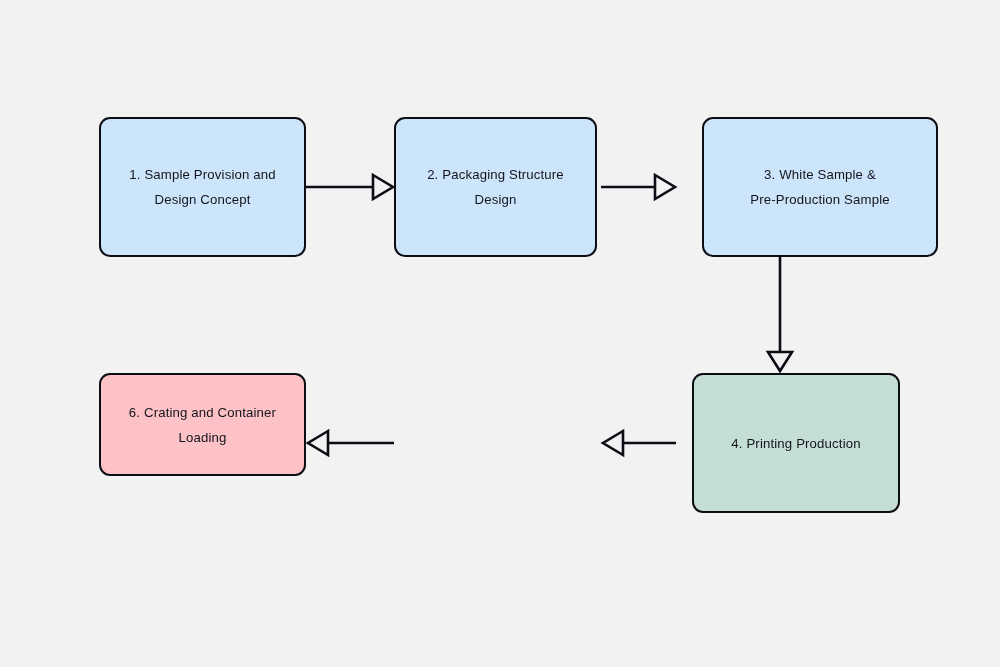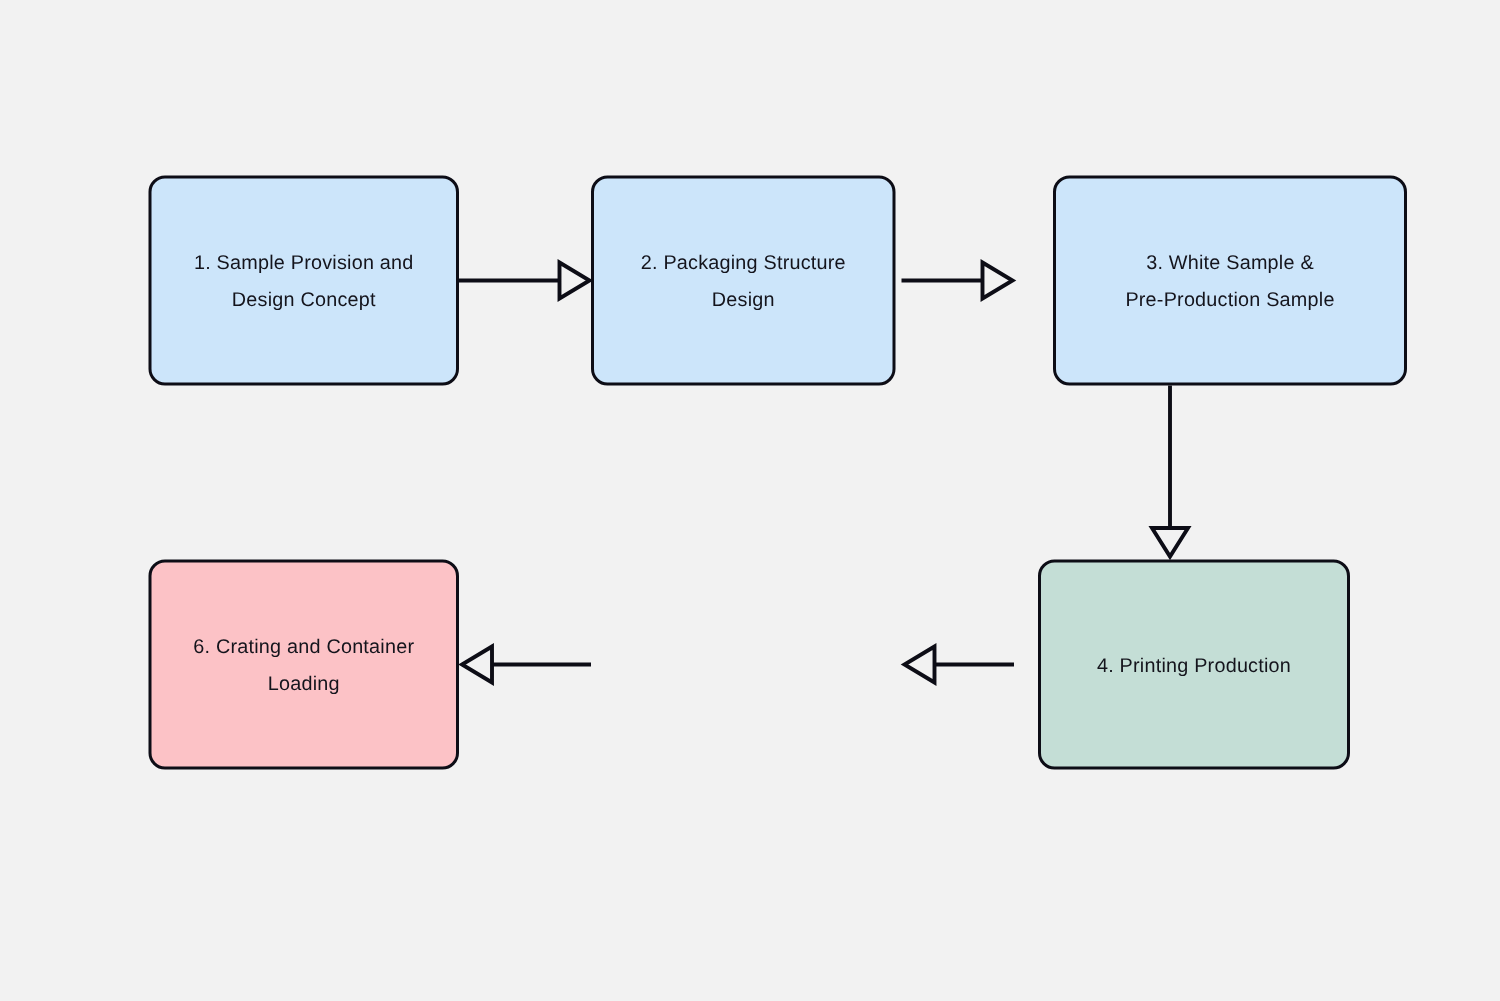--- a/index.html
+++ b/index.html
@@ -45,21 +45,21 @@
   .node-label {
     display: block;
     width: 100%;
   }
   
   #node-1 { left: 99px;  top: 117px; width: 207px; height: 140px; }
   #node-2 { left: 394px; top: 117px; width: 203px; height: 140px; }
   #node-3 { left: 676px; top: 117px; width: 236px; height: 140px; margin-left: 26px; }
   #node-4 { left: 676px; top: 373px; width: 208px; height: 140px; }
   #node-5 { left: 394px; top: 373px; width: 207px; height: 140px; }
-  #node-6 { left: 99px;  top: 373px; width: 207px; height: 140px; }
+  #node-6 { left: 99px;  top: 373px; width: 207px; height: 103px; }
 
   .fill-blue  { background: #cce5fa; }
   .fill-green { background: #c4ded6; margin-left: 16px; }
   .fill-pink  { background: #fcc2c6; }
 
   .edge-line { stroke: #0d0d16; stroke-width: 2.6px; fill: none; }
   .edge-head { stroke: #0d0d16; stroke-width: 2.6px; fill: #f2f2f2; stroke-linejoin: miter; }
 </style>
 </head>
 <body>

